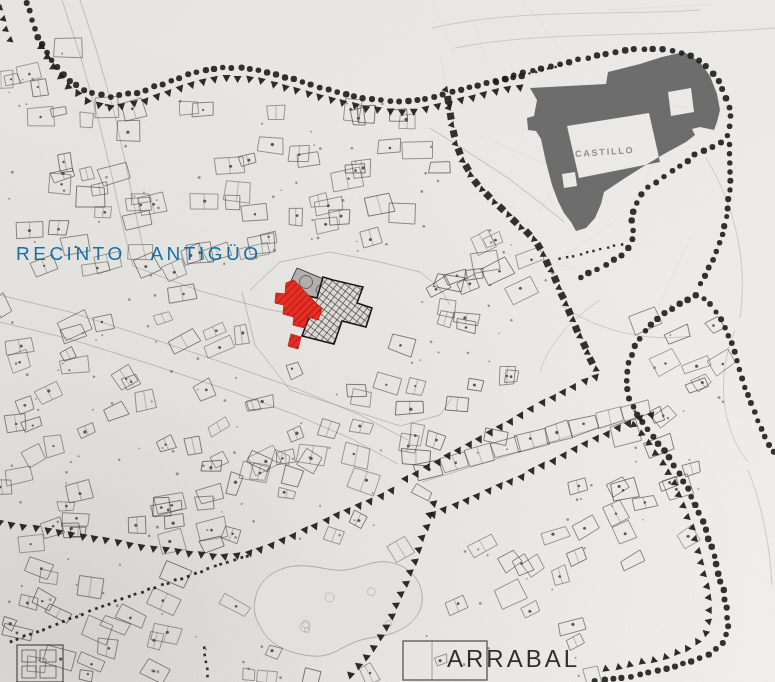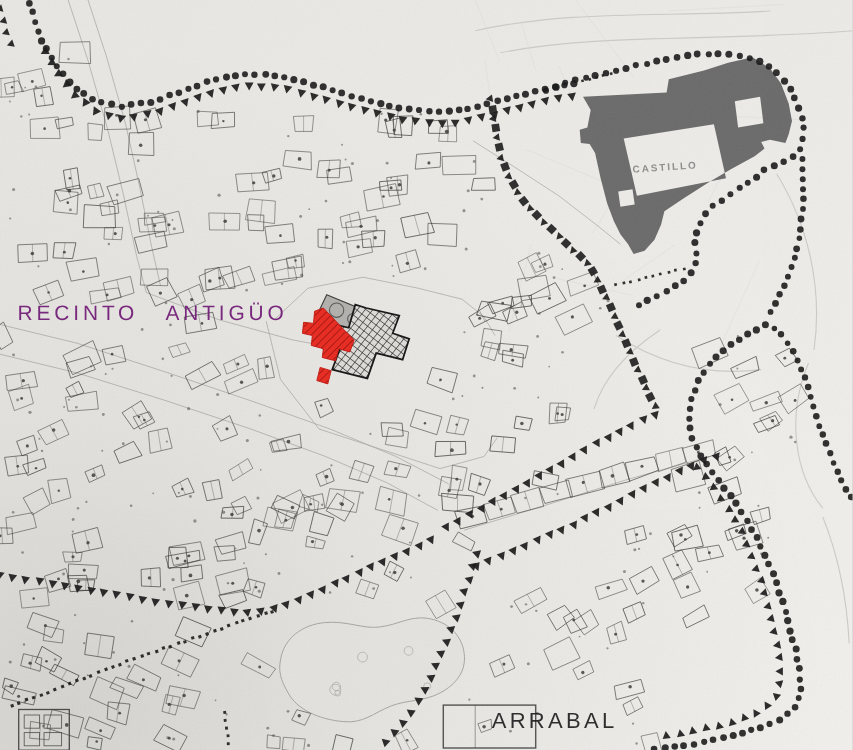--- a/index.html
+++ b/index.html
@@ -1,24 +1,24 @@
 <!DOCTYPE html>
 <html><head>
 <meta charset="utf-8">
 <style>
   html,body{margin:0;padding:0;background:#d8d6d2;}
   .map{position:relative;width:775px;height:682px;overflow:hidden;
        font-family:"Liberation Sans",sans-serif;}
   .map svg{position:absolute;left:0;top:0;}
   .lbl{position:absolute;white-space:nowrap;user-select:none;}
   .lbl.recinto{left:16px;top:243px;font-size:19px;letter-spacing:3.5px;
-       word-spacing:17px;color:#701a75;font-weight:400;opacity:.92;margin-top:32px;}
+       word-spacing:17px;color:#0369a1;font-weight:400;opacity:.92;}
   .lbl.castillo{left:575px;top:147px;font-size:9px;letter-spacing:1.8px;
        color:#8f8f8f;transform:rotate(-4deg);font-weight:700;}
-  .lbl.arrabal{left:447px;top:645px;font-size:20px;letter-spacing:3px;
+  .lbl.arrabal{left:447px;top:645px;font-size:24px;letter-spacing:3px;
        color:#1f1f1f;font-weight:400;opacity:.92;}
 </style>
 </head>
 <body>
 
 <div class="map">
   <svg id="map-svg" width="775" height="682" viewBox="0 0 775 682">
       <defs>
         <linearGradient id="gTop" x1="0" y1="0" x2="1" y2="1">
           <stop offset="0" stop-color="#e7e6e2"></stop>

